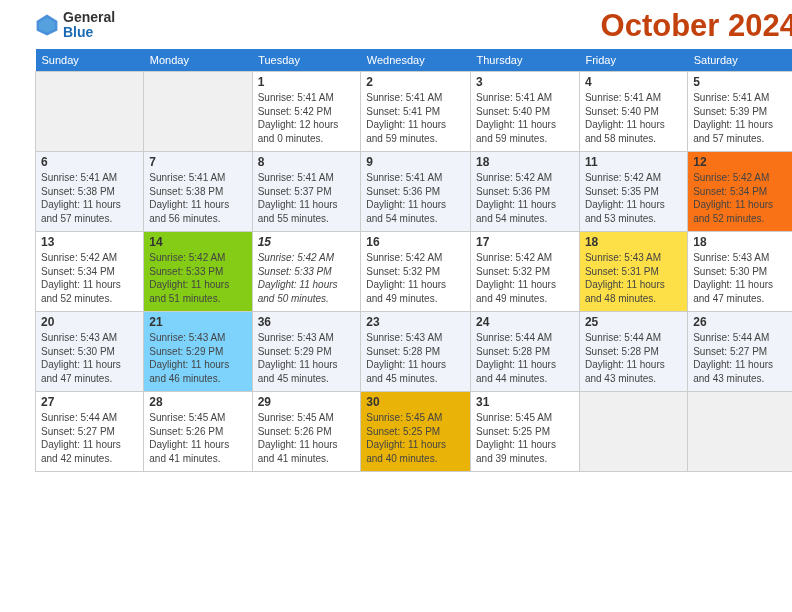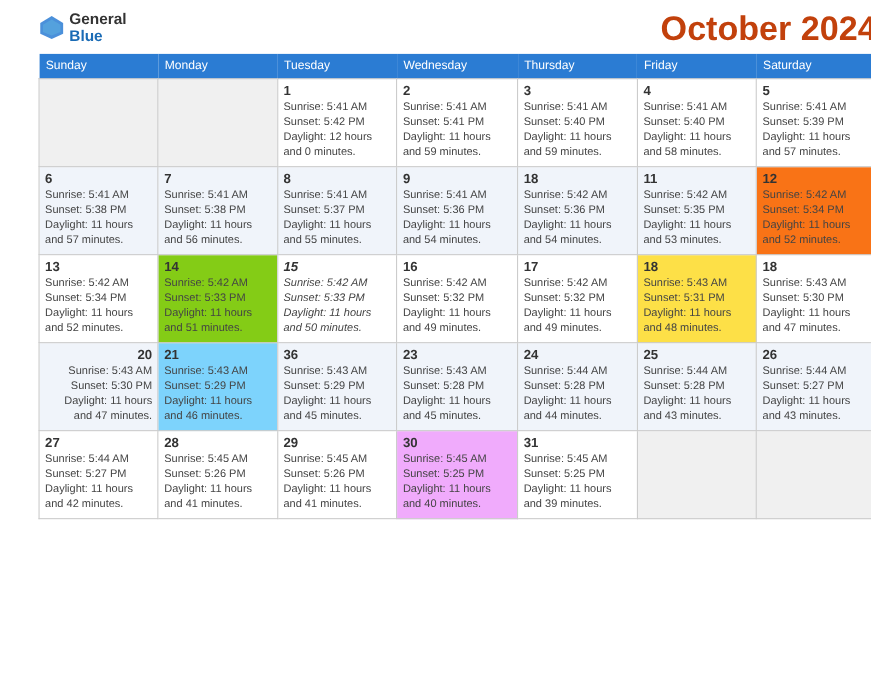--- a/index.html
+++ b/index.html
@@ -267,21 +267,21 @@
           </td>
           <td style="background: rgb(255, 255, 255);">
             <div class="day-number">18</div>
             <div class="day-info" style="white-space: pre-line;">Sunrise: 5:43 AM
 Sunset: 5:30 PM
 Daylight: 11 hours
 and 47 minutes.</div>
           </td>
         </tr>
         <tr>
-          <td style="background: rgb(240, 244, 250); text-align: right;">
+          <td style="background: rgb(240, 244, 250);">
             <div class="day-number">20</div>
             <div class="day-info" style="white-space: pre-line;">Sunrise: 5:43 AM
 Sunset: 5:30 PM
 Daylight: 11 hours
 and 47 minutes.</div>
           </td>
           <td style="background: #7dd3fc;">
             <div class="day-number">21</div>
             <div class="day-info" style="white-space: pre-line;">Sunrise: 5:43 AM
 Sunset: 5:29 PM
@@ -339,21 +339,21 @@
 Daylight: 11 hours
 and 41 minutes.</div>
           </td>
           <td style="background: rgb(255, 255, 255);">
             <div class="day-number">29</div>
             <div class="day-info" style="white-space: pre-line;">Sunrise: 5:45 AM
 Sunset: 5:26 PM
 Daylight: 11 hours
 and 41 minutes.</div>
           </td>
-          <td style="background: #f0abfc;">
+          <td style="background: #eab308;">
             <div class="day-number">30</div>
             <div class="day-info" style="white-space: pre-line;">Sunrise: 5:45 AM
 Sunset: 5:25 PM
 Daylight: 11 hours
 and 40 minutes.</div>
           </td>
           <td style="background: rgb(255, 255, 255);">
             <div class="day-number">31</div>
             <div class="day-info" style="white-space: pre-line;">Sunrise: 5:45 AM
 Sunset: 5:25 PM

